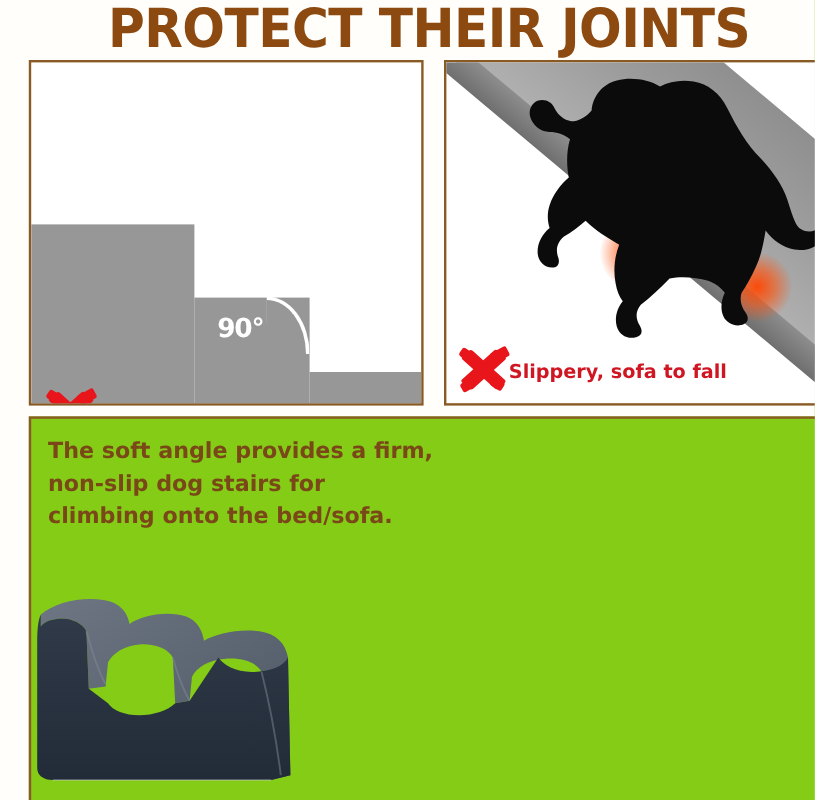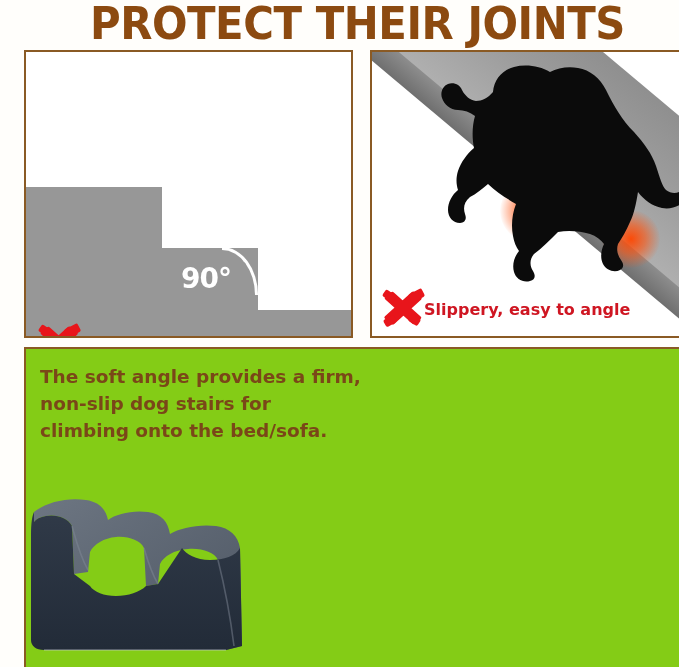--- a/index.html
+++ b/index.html
@@ -36,21 +36,21 @@
   
   #st1 { left:0;   top:135px; width:136px; height:153px; }
   
   #st2 { left:136px; top:196px; width:96px;  height:92px; }
   
   #st3 { left:232px; top:258px; width:97px;  height:30px; }
 
   .deg-label {
     position:absolute; left:155px; top:210px;
     font-family:"DejaVu Sans", sans-serif;
-    font-weight:bold; font-size:28px; color:#ffffff;
+    font-weight:bold; font-size:22px; color:#ffffff;
     letter-spacing:-1px;
   }
   .deg-arc2 {
     position:absolute; left:196px; top:195px; width:36px; height:48px;
     border-right:3px solid #fff; border-top:3px solid #fff;
     border-radius:0 100% 0 0;
   }
 
   
   .xmark { position:absolute; width:42px; height:38px; }
@@ -202,21 +202,21 @@
     </div>
 
     <div class="xmark" style="left:10px; top:237px;">
       <span></span>
         <span></span>
       <i class="tip1"></i>
         <i class="tip2"></i>
         <i class="tip3"></i>
         <i class="tip4"></i>
     </div>
-    <div class="caption-bad" style="left:52px; top:248px;">Slippery, easy to angle</div>
+    <div class="caption-bad" style="left:52px; top:248px;">Slippery, sofa to fall</div>
   </div>
 
   <div class="panel" id="panel-product">
     <div class="product-text" style="white-space:pre-line;">The soft angle provides a firm,
 non-slip dog stairs for
 climbing onto the bed/sofa.</div>
 
     <svg class="foam" viewBox="0 0 270 190">
       <defs>
         <linearGradient id="topg" x1="0" y1="0" x2="1" y2="1">

